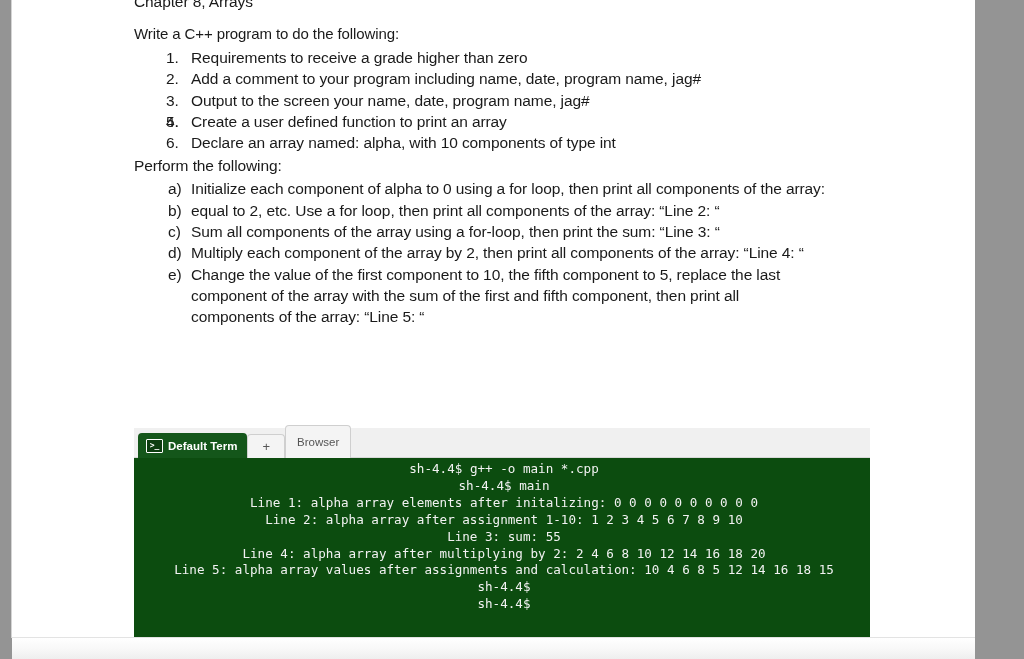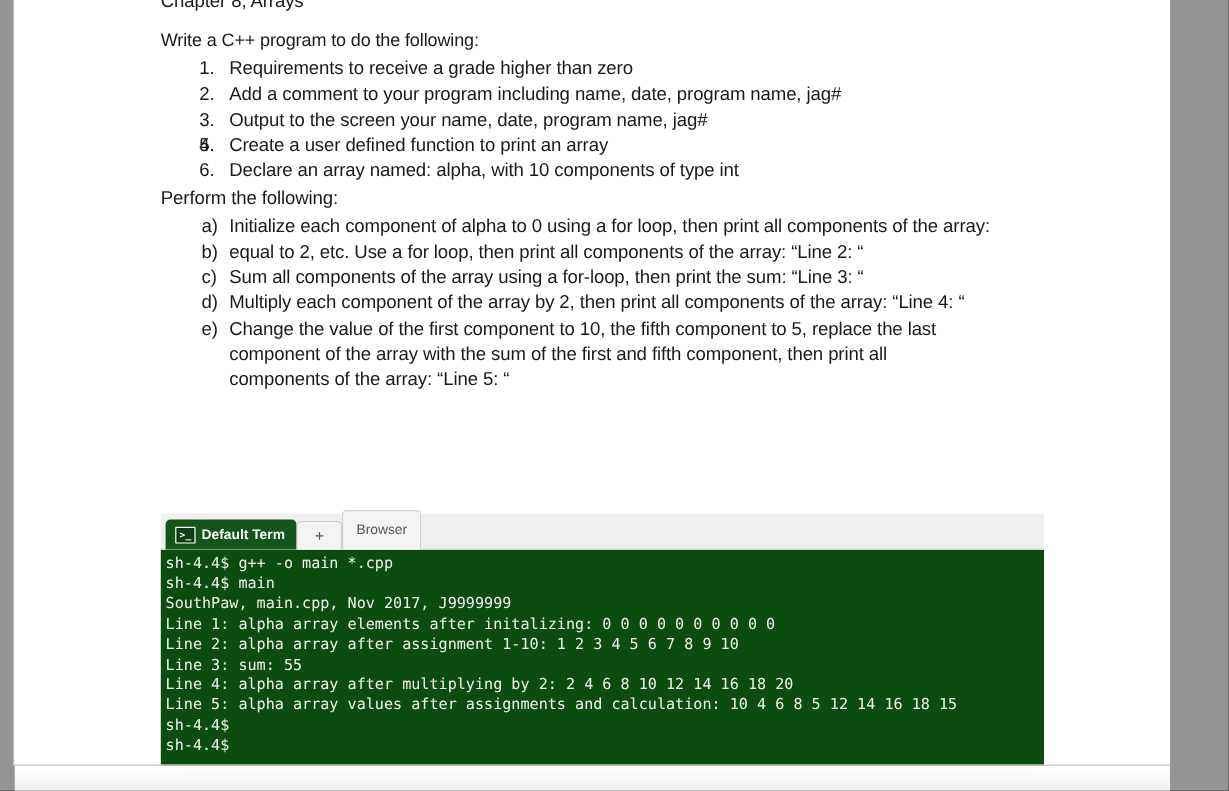--- a/index.html
+++ b/index.html
@@ -183,20 +183,21 @@
     color: #ffffff;
     font-family: "DejaVu Sans Mono", monospace;
     flex: 0 0 auto;
   }
   #term-body {
     background: #0c4c0f;
     height: 194px;
     overflow: hidden;
     padding: 3px 0 0 4px;
     box-sizing: border-box;
+    text-align: center;
   }
   .term-line {
     color: #f2f2f2;
     font-family: "DejaVu Sans Mono", monospace;
     font-size: 12.6px;
     line-height: 16.9px;
     white-space: pre;
     letter-spacing: 0px;
   }
 </style>
@@ -285,21 +286,20 @@
 
         <div class="tab inactive">
           <span>Browser</span>
         </div>
 
       </div>
 
       <div id="term-body">
         <div class="term-line">sh-4.4$ g++ -o main *.cpp</div>
         <div class="term-line">sh-4.4$ main</div>
-        <div class="term-line">SouthPaw, main.cpp, Nov 2017, J9999999</div>
         <div class="term-line">Line 1: alpha array elements after initalizing: 0 0 0 0 0 0 0 0 0 0</div>
         <div class="term-line">Line 2: alpha array after assignment 1-10: 1 2 3 4 5 6 7 8 9 10</div>
         <div class="term-line">Line 3: sum: 55</div>
         <div class="term-line">Line 4: alpha array after multiplying by 2: 2 4 6 8 10 12 14 16 18 20</div>
         <div class="term-line">Line 5: alpha array values after assignments and calculation: 10 4 6 8 5 12 14 16 18 15</div>
         <div class="term-line">sh-4.4$</div>
         <div class="term-line">sh-4.4$</div>
       </div>
 
     </div>

